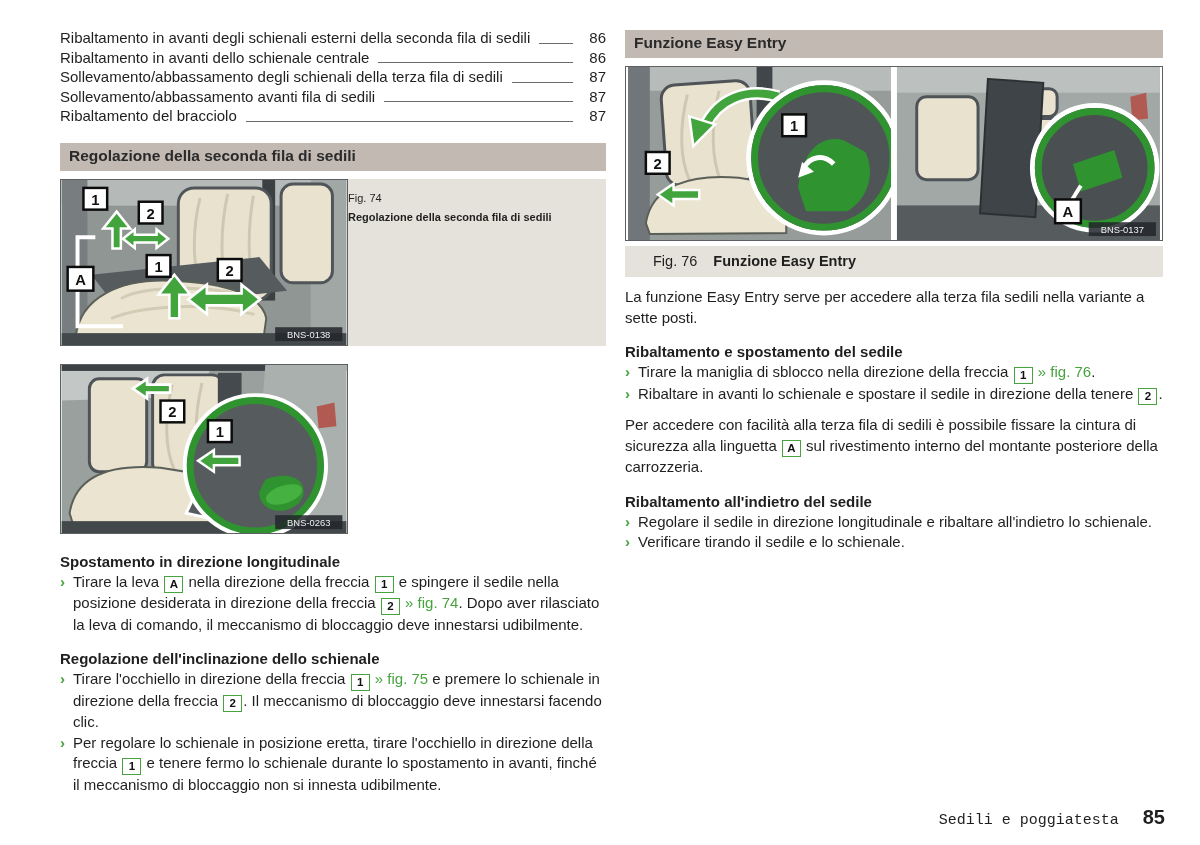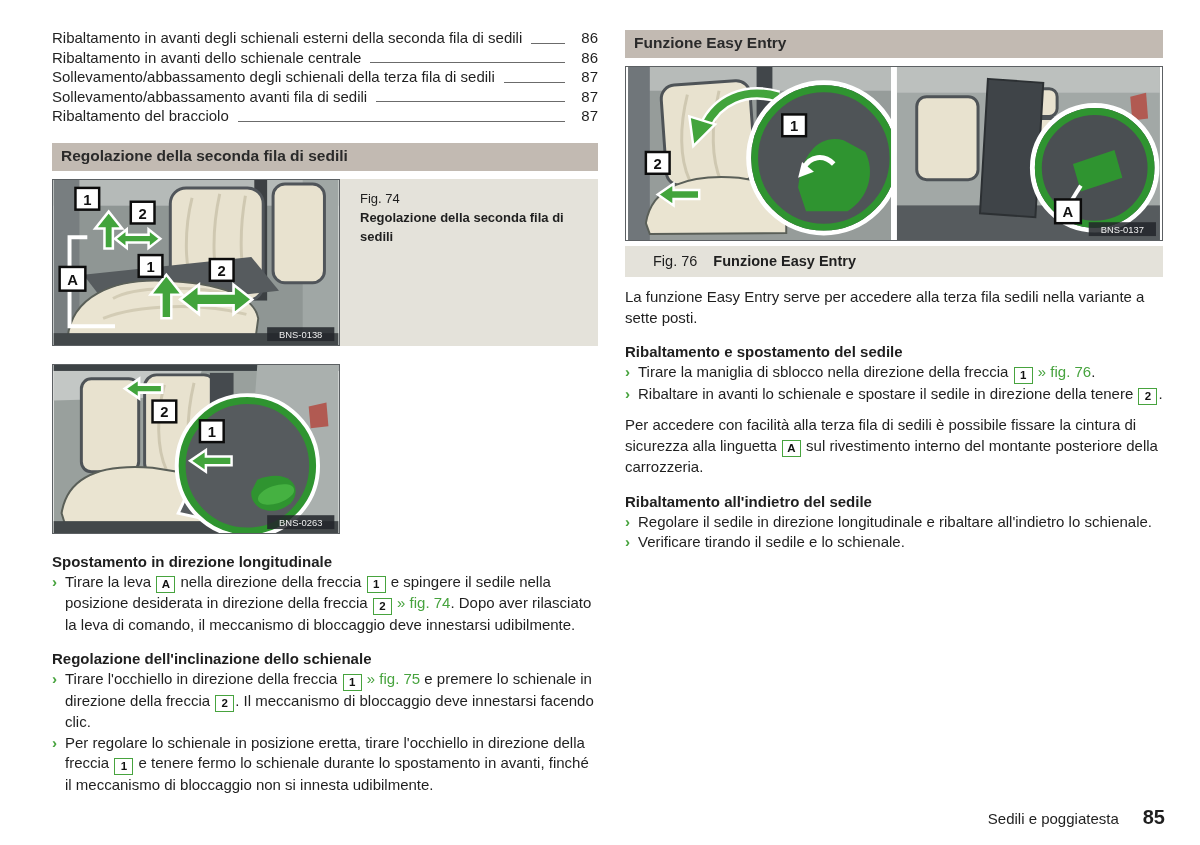--- a/index.html
+++ b/index.html
@@ -1,38 +1,38 @@
 <!DOCTYPE html>
 <html><head>
 <meta charset="utf-8">
 <style>
   html,body{margin:0;padding:0;}
   body{
     width:1200px;height:845px;position:relative;background:#ffffff;
     font-family:"Liberation Sans",sans-serif;color:#1f1f1f;overflow:hidden;
   }
   .col{position:absolute;}
-  .col-left{left:52px;top:28px;width:546px;}
+  .col-left{left:60px;top:28px;width:546px;}
   .col-right{left:625px;top:30px;width:538px;}
 
   
   .toc-row{display:flex;align-items:flex-end;font-size:15px;line-height:19.5px;}
   .toc-label{white-space:nowrap;}
   .toc-leader{flex:1;border-bottom:1px solid #6b6b6b;margin:0 7px 4px 9px;min-width:14px;}
   .toc-page{width:26px;text-align:right;}
 
   
   .section-bar{background:#c2bab2;color:#2a2a2a;font-weight:bold;font-size:15.5px;
     padding:4px 9px 6px;margin:17px 0 8px;}
   .col-right .section-bar{margin-top:0;}
 
   
   .figrow{display:flex;margin:0 0 18px;}
   .figrow svg{display:block;border:1px solid #5c6063;box-sizing:border-box;}
-  .figcap{flex:1;background:#e4e2da;padding:10px 20px;font-size:13px;line-height:19px;}
+  .figcap{flex:1;background:#e4e2da;padding:10px 0;font-size:11px;line-height:19px;}
   .figcap .cap-title{font-weight:bold;}
 
   
   .fig76 svg{display:block;border:1px solid #5c6063;box-sizing:border-box;}
   .figcap-bar{background:#e4e2da;padding:7px 28px 8px;font-size:14.5px;margin-top:5px;
     display:flex;gap:16px;align-items:baseline;}
   .figcap-bar .cap-title{font-weight:bold;}
 
   
   .h{font-weight:bold;font-size:15px;line-height:20px;margin:14px 0 0;}
@@ -41,21 +41,21 @@
   ul.bullets li{position:relative;padding-left:13px;font-size:15px;line-height:20.5px;}
   ul.bullets li .bullet{position:absolute;left:0;top:0;color:#47a33e;font-weight:bold;}
 
   .kbox{display:inline-block;min-width:13px;padding:0 2px;height:15px;line-height:15px;
     border:1.5px solid #47a33e;background:#fff;color:#111;font-weight:bold;font-size:11.5px;
     text-align:center;vertical-align:-1.5px;margin:0 1px;}
   .figlink{color:#47a33e;}
 
   
   .footer{position:absolute;right:35px;bottom:16px;display:flex;align-items:baseline;gap:24px;}
-  .footer .chapter{font-size:15px;}
+  .footer .chapter{font-size:15px;font-family:Liberation Mono, monospace;}
   .footer .pagenum{font-size:20px;font-weight:bold;}
 
   
   .mk{font-family:"Liberation Sans",sans-serif;font-weight:bold;font-size:15px;fill:#111;}
   .code{font-family:"Liberation Sans",sans-serif;font-size:9.5px;fill:#efefef;}
 </style>
 </head>
 <body>
 
 <svg width="0" height="0" style="position:absolute">

